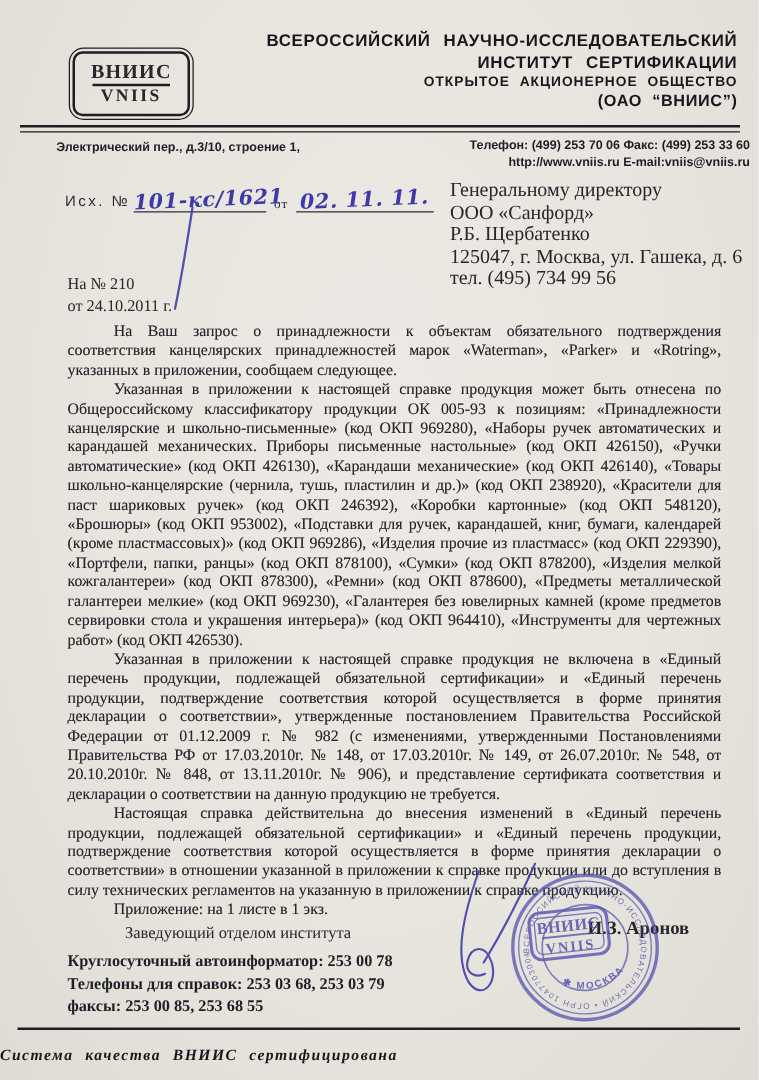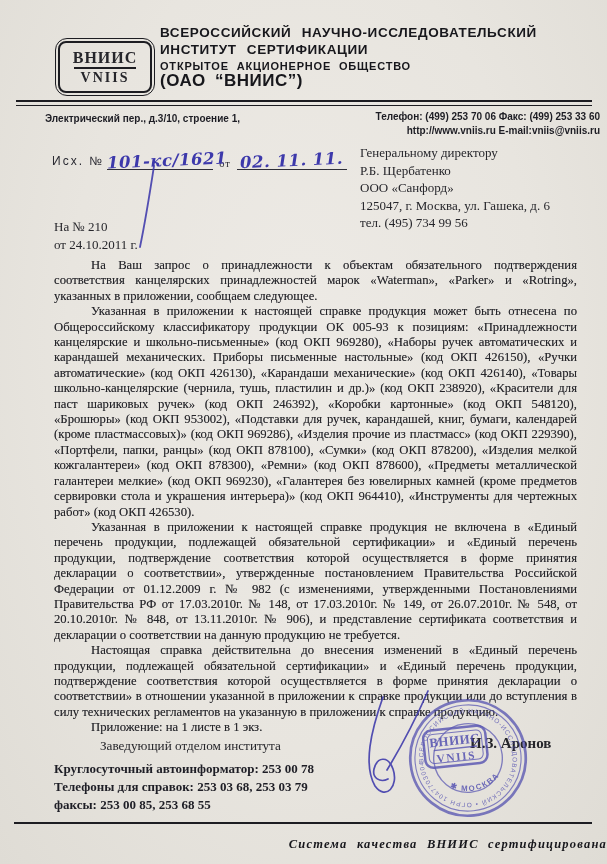--- a/index.html
+++ b/index.html
@@ -16,27 +16,27 @@
     border:1.5px solid #1d1d22; border-radius:12px; padding:2px; box-sizing:border-box;
   }
   .logo-inner{
     width:100%; height:100%; border:2.5px solid #1d1d22; border-radius:8px;
     box-sizing:border-box; display:flex; flex-direction:column; align-items:center; justify-content:center;
   }
   .logo-ru{font-family:"Liberation Serif",serif; font-weight:bold; font-size:16px; letter-spacing:1px; line-height:17px;}
   .logo-line{width:62px; height:2px; background:#1d1d22; margin:1px 0;}
   .logo-en{font-family:"Liberation Serif",serif; font-weight:bold; font-size:14px; letter-spacing:2px; line-height:15px;}
   .title{
-    position:absolute; left:160px; top:24px; width:430px; text-align:left;
+    position:absolute; left:160px; top:24px; width:430px; text-align:right;
     font-family:"Liberation Sans", sans-serif; font-weight:bold; color:#17171c;
   }
   .title .t1{font-size:13.5px; letter-spacing:.6px; word-spacing:6px; line-height:17px;}
   .title .t2{font-size:13.5px; letter-spacing:.6px; word-spacing:6px; line-height:17px;}
   .title .t3{font-size:11px; letter-spacing:.8px; word-spacing:4px; line-height:13px; margin-top:2px;}
-  .title .t4{font-size:17px; letter-spacing:.5px; word-spacing:4px; line-height:16px;}
+  .title .t4{font-size:13px; letter-spacing:.5px; word-spacing:4px; line-height:16px;}
   .rule-top{
     position:absolute; left:16px; top:100px; width:576px; height:3px;
     border-top:2.5px solid #1d1d22; border-bottom:1.2px solid #1d1d22;
   }
   .contact-left{
     position:absolute; left:25px; top:112px; width:235px; text-align:center;
     font-family:"Liberation Sans", sans-serif; font-weight:bold; font-size:10px; line-height:13px; color:#1d1d24;
   }
   .contact-right{
     position:absolute; left:340px; top:110px; width:260px; text-align:right;
@@ -54,37 +54,37 @@
   .hw{
     font-family:"DejaVu Serif", serif; font-style:italic; font-weight:bold;
     color:#3d39ab; font-size:16.5px; letter-spacing:.5px; white-space:nowrap;
     display:inline-block; transform:rotate(-2.5deg); position:relative; top:1px;
   }
   .outgoing .ot{
     font-family:Liberation Serif, serif; font-size:10.5px; letter-spacing:1px;
     padding:0 2px 1px 6px; color:#2a2a32;
   }
   
-  .addressee{position:absolute; left:360px; top:144px; font-size:13px; line-height:17.5px;}
+  .addressee{position:absolute; left:360px; top:144px; font-size:16px; line-height:17.5px;}
   .reference{position:absolute; left:54px; top:218px; font-size:13px; line-height:17.5px;}
   
   .body-text{
     position:absolute; left:54px; top:258px; width:523px;
     font-size:12.7px; line-height:15.4px; text-align:justify; color:#26262b;
     text-shadow:0 0 .4px rgba(38,38,45,.45);
   }
   .body-text p{margin:0; text-indent:37px;}
   
   .sig-label{position:absolute; left:100px; top:738px; font-size:13.2px;text-align:right;}
   .sig-name{position:absolute; left:470px; top:735px; font-size:15px; z-index:1;font-weight:bold;}
   
   .contacts{position:absolute; left:54px; top:760px; font-weight:bold; font-size:13px; line-height:18px; color:#1e1e26;}
   .rule-bottom{position:absolute; left:14px; top:822px; width:578px; height:2px; background:#1d1d22;}
   .quality{
-    position:absolute; left:0; top:837px; width:100%; text-align:right;
+    position:absolute; left:0; top:837px; width:100%; text-align:left;
     font-weight:bold; font-style:italic; font-size:12.5px; letter-spacing:1.2px; word-spacing:5px; color:#17171c;
   }
   
   .stamp{position:absolute; left:390px; top:680px; width:156px; height:156px; transform:rotate(-6deg); z-index:5; opacity:.88;}
   .ink{position:absolute; left:0; top:0; width:607px; height:864px; z-index:6; pointer-events:none;}
 </style>
 </head>
 <body>
 
 <div class="page">
@@ -120,22 +120,22 @@
       <span class="hw">101-кс/1621</span>
     </span>
     <span class="ot">от</span>
     <span class="hw-slot date">
       <span class="hw">02. 11. 11.</span>
     </span>
   </div>
 
   <div class="addressee">
     <div>Генеральному директору</div>
+    <div>ООО «Санфорд»</div>
     <div>Р.Б. Щербатенко</div>
-    <div>ООО «Санфорд»</div>
     <div>125047, г. Москва, ул. Гашека, д. 6</div>
     <div>тел. (495) 734 99 56</div>
   </div>
 
   <div class="reference">
     <div>На № 210</div>
     <div>от 24.10.2011 г.</div>
   </div>
 
   <div class="body-text">

